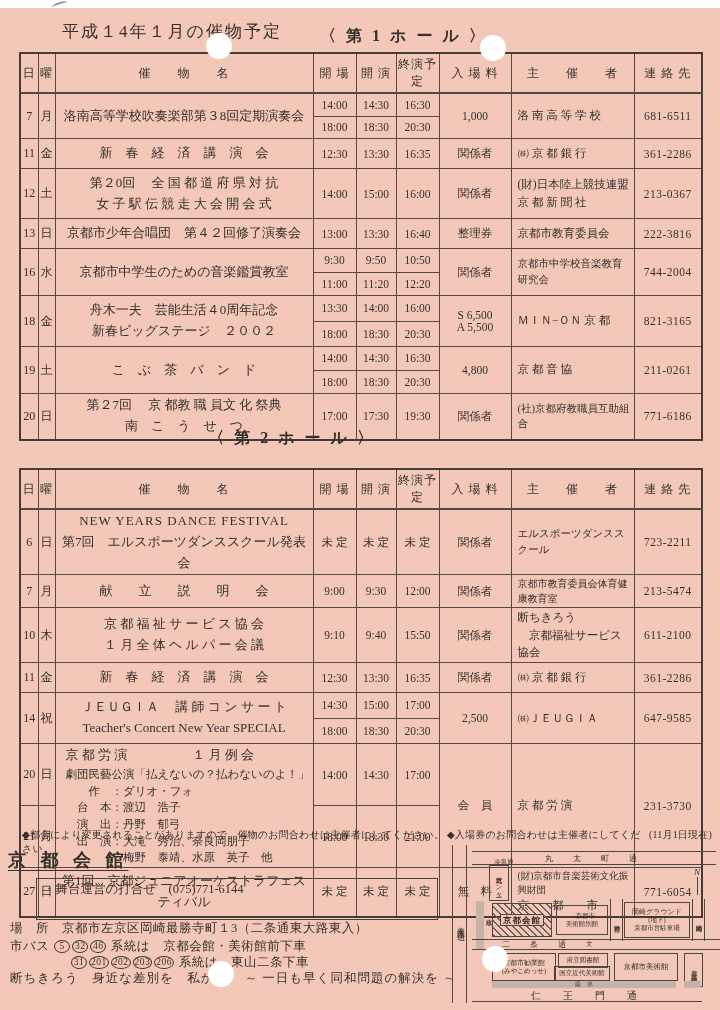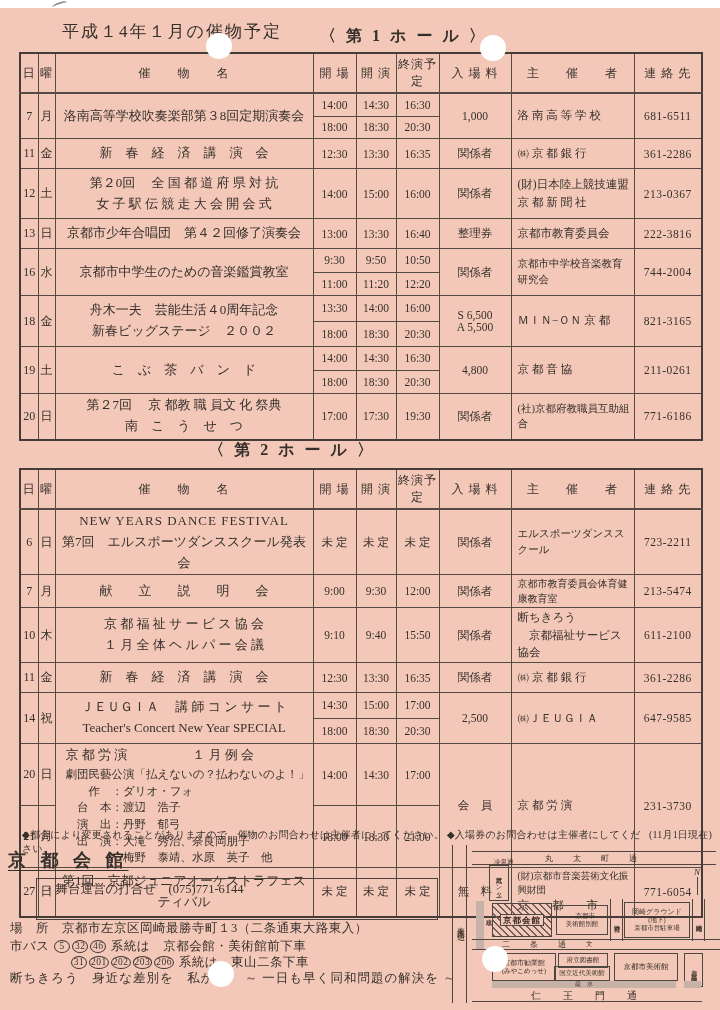--- a/index.html
+++ b/index.html
@@ -15,21 +15,21 @@
   }
   .smudge{position:absolute;left:52px;top:2px;width:16px;height:4px;border-top:2px solid #8d8a86;transform:rotate(-18deg);border-radius:50%;}
   
   .titlebar{position:absolute;left:0;top:20px;width:720px;height:26px;}
   .main-title{position:absolute;left:62px;top:0;font-size:17px;font-weight:normal;letter-spacing:2px;}
   .hall-title{font-size:16px;font-weight:bold;letter-spacing:3px;text-align:center;}
   #hall1-title{position:absolute;left:320px;top:20px;margin-top:6px;}
   
   table.sched{border-collapse:collapse;table-layout:fixed;width:682px;position:absolute;left:19px;background:transparent;}
   #t1{top:52px;}
-  #hall2-mid{position:absolute;left:0;top:440px;width:584px;}
+  #hall2-mid{position:absolute;left:0;top:428px;width:584px;}
   #t2{top:468px;}
   .sched td{border:1px solid #554a44;text-align:center;vertical-align:middle;font-size:12px;padding:1px 2px;overflow:hidden;}
   .sched tr.hdr td{font-size:12px;letter-spacing:1px;padding:2px 0;border-bottom:2px solid #554a44;}
   .sched{border:2px solid #453c37;}
   .sched td.n{font-size:13px;}
   .sched td.n .ln{line-height:1.6;}
   .sched td.t{font-family:"Liberation Serif",serif;font-size:11.5px;padding:0;}
   .sched td.f{font-size:11.5px;}
   .sched td.o{font-size:11.5px;text-align:left;padding-left:6px;}
   .sched td.o .ln{line-height:1.5;}

